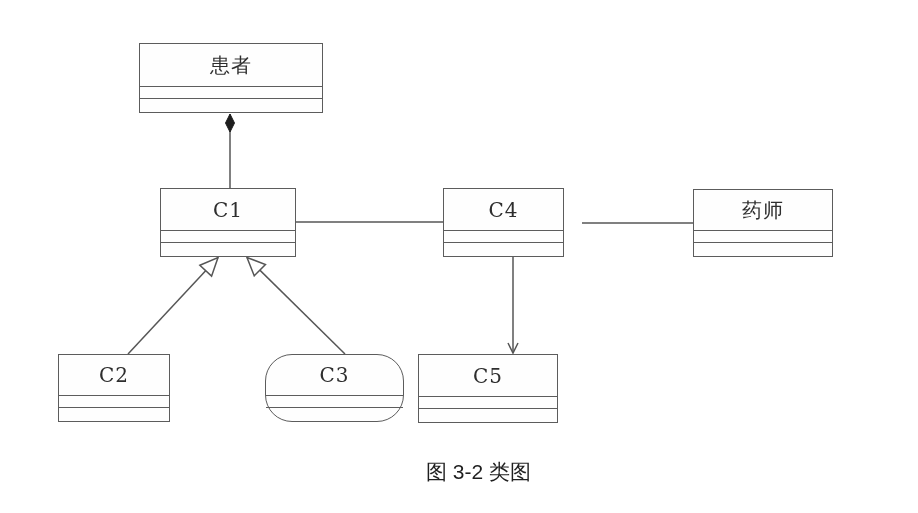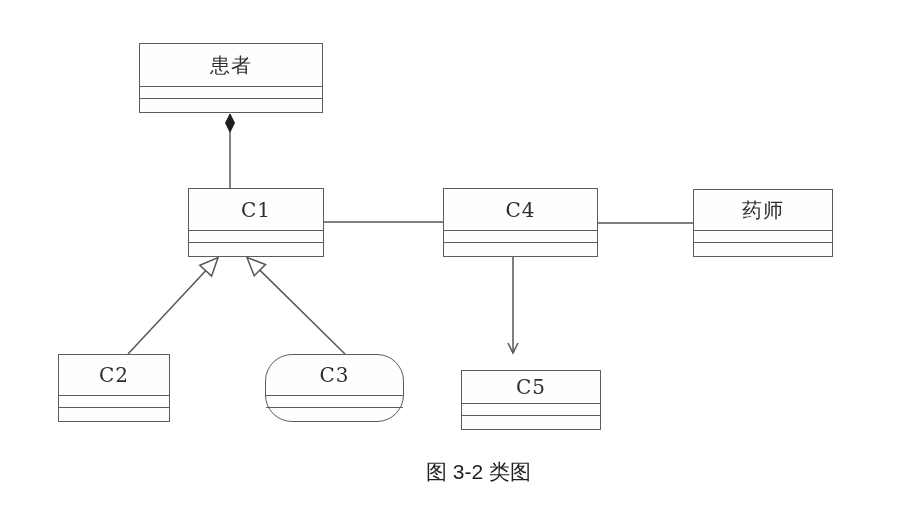--- a/index.html
+++ b/index.html
@@ -89,27 +89,27 @@
 
     <line x1="513" y1="257" x2="513" y2="353" stroke="#565656" stroke-width="1.5" marker-end="url(#openArrow)"></line>
   </svg>
 
   <div class="uml-class" style="left:139px; top:43px; width:184px; height:70px;">
     <div class="uml-name">患者</div>
     <div class="uml-attrs"></div>
     <div class="uml-ops"></div>
   </div>
 
-  <div class="uml-class" style="left:160px; top:188px; width:136px; height:69px;margin-left:28px;">
+  <div class="uml-class" style="left:160px; top:188px; width:136px; height:69px;">
     <div class="uml-name">C1</div>
     <div class="uml-attrs"></div>
     <div class="uml-ops"></div>
   </div>
 
-  <div class="uml-class" style="left:443px; top:188px; width:155px; height:69px;">
+  <div class="uml-class" style="left:443px; top:188px; width:121px; height:69px;">
     <div class="uml-name">C4</div>
     <div class="uml-attrs"></div>
     <div class="uml-ops"></div>
   </div>
 
   <div class="uml-class" style="left:693px; top:189px; width:140px; height:68px;">
     <div class="uml-name">药师</div>
     <div class="uml-attrs"></div>
     <div class="uml-ops"></div>
   </div>
@@ -119,21 +119,21 @@
     <div class="uml-attrs"></div>
     <div class="uml-ops"></div>
   </div>
 
   <div class="uml-class" style="left:265px; top:354px; width:139px; height:68px;border-radius:27px;">
     <div class="uml-name">C3</div>
     <div class="uml-attrs"></div>
     <div class="uml-ops"></div>
   </div>
 
-  <div class="uml-class" style="left:461px; top:354px; width:140px; height:60px;margin-top:16px;">
+  <div class="uml-class" style="left:418px; top:354px; width:140px; height:69px;">
     <div class="uml-name">C5</div>
     <div class="uml-attrs"></div>
     <div class="uml-ops"></div>
   </div>
 
   <div class="caption">图 3-2 类图</div>
 
 </div>
 
 </body></html>

